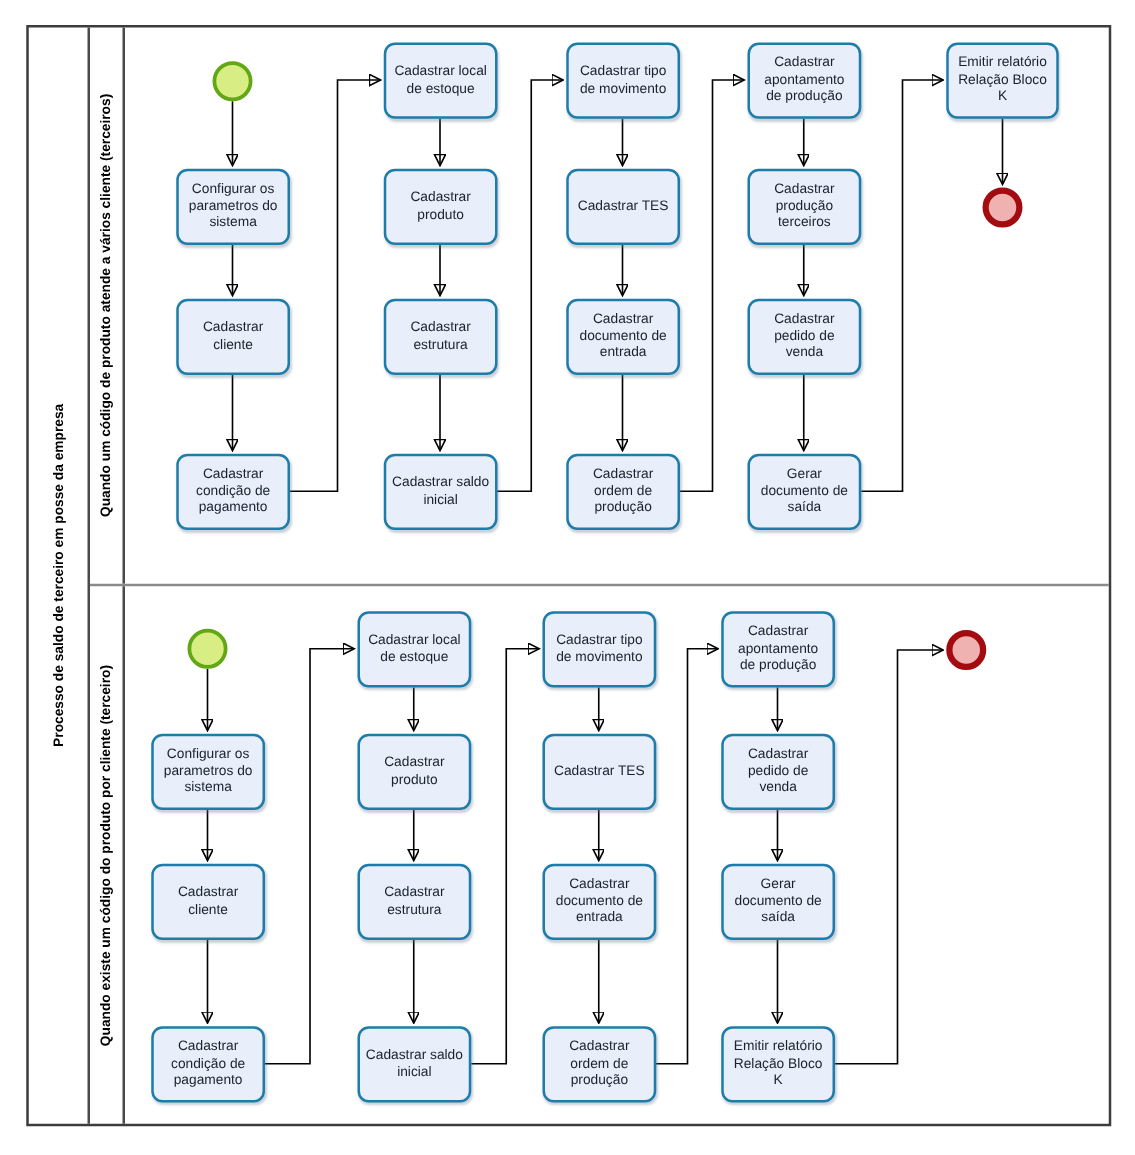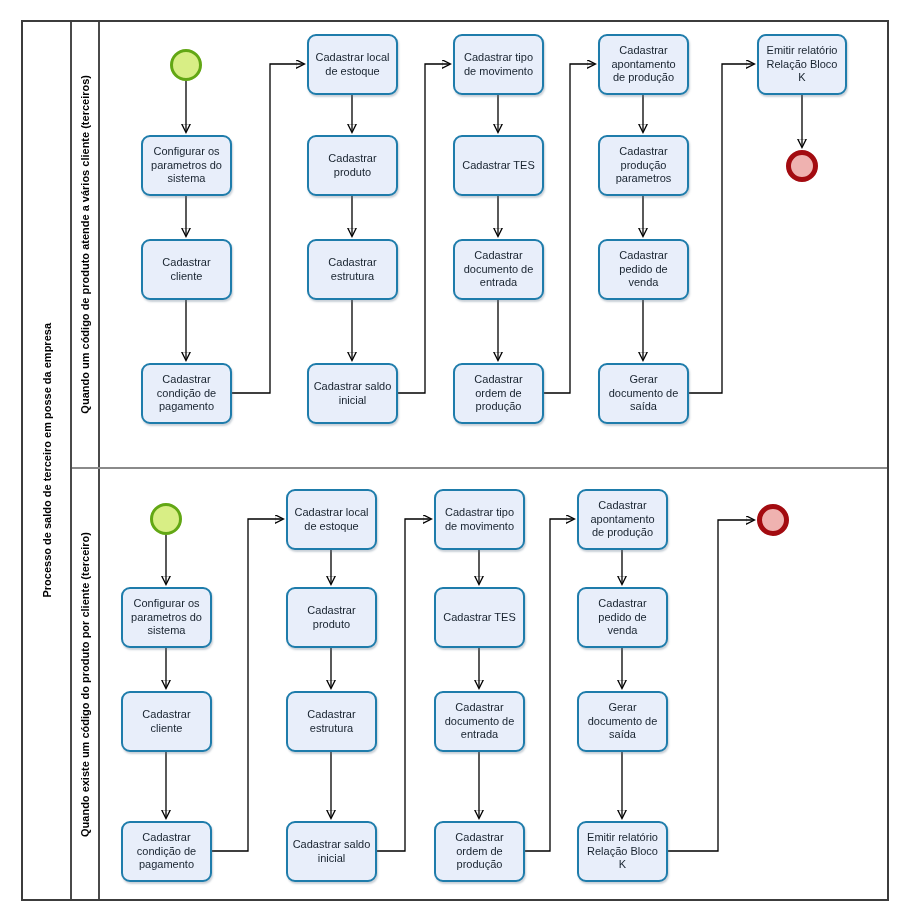--- a/index.html
+++ b/index.html
@@ -117,21 +117,21 @@
     <div class="task" style="left:141px;top:363px;">Cadastrar condição de pagamento</div>
     <div class="task" style="left:307px;top:34px;">Cadastrar local de estoque</div>
     <div class="task" style="left:307px;top:135px;">Cadastrar produto</div>
     <div class="task" style="left:307px;top:239px;">Cadastrar estrutura</div>
     <div class="task" style="left:307px;top:363px;">Cadastrar saldo inicial</div>
     <div class="task" style="left:453px;top:34px;">Cadastrar tipo de movimento</div>
     <div class="task" style="left:453px;top:135px;">Cadastrar TES</div>
     <div class="task" style="left:453px;top:239px;">Cadastrar documento de entrada</div>
     <div class="task" style="left:453px;top:363px;">Cadastrar ordem de produção</div>
     <div class="task" style="left:598px;top:34px;">Cadastrar apontamento de produção</div>
-    <div class="task" style="left:598px;top:135px;">Cadastrar produção parametros</div>
+    <div class="task" style="left:598px;top:135px;">Cadastrar produção terceiros</div>
     <div class="task" style="left:598px;top:239px;">Cadastrar pedido de venda</div>
     <div class="task" style="left:598px;top:363px;">Gerar documento de saída</div>
     <div class="task" style="left:757px;top:34px;width:90px;">Emitir relatório Relação Bloco K</div>
 
     <div class="event start" style="left:150px;top:503px;"></div>
     <div class="event end" style="left:757px;top:504px;"></div>
 
     <div class="task" style="left:121px;top:587px;">Configurar os parametros do sistema</div>
     <div class="task" style="left:121px;top:691px;">Cadastrar cliente</div>
     <div class="task" style="left:121px;top:821px;">Cadastrar condição de pagamento</div>

